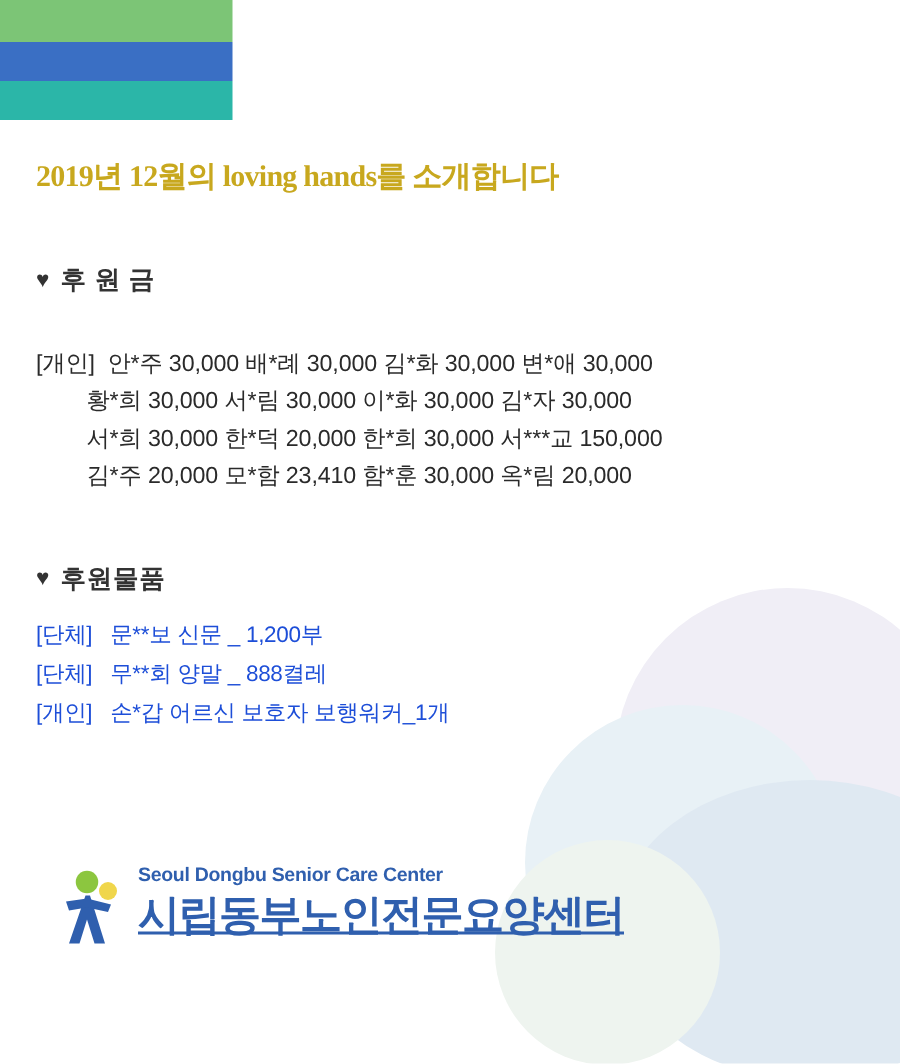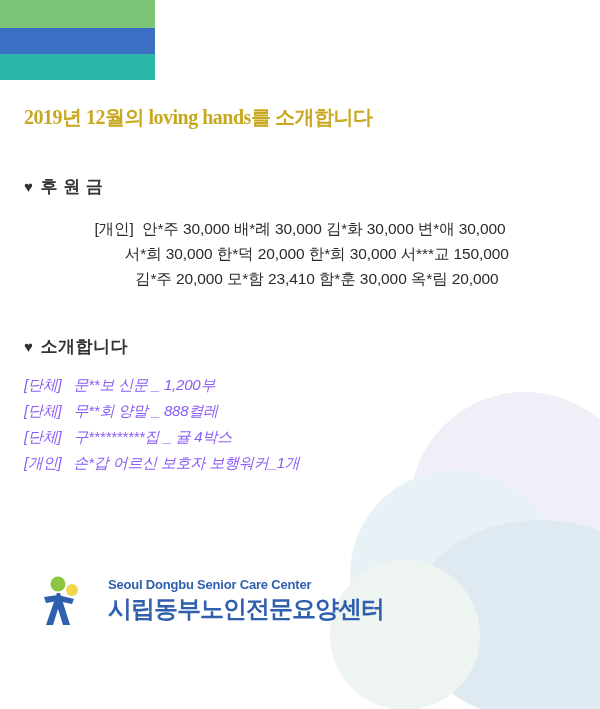--- a/index.html
+++ b/index.html
@@ -96,74 +96,73 @@
     gap: 7px;
     letter-spacing: 0.5px;
   }
   .heart {
     color: #333333;
     font-size: 15px;
     line-height: 1;
   }
 
   .lines {
-    margin-top: 18px;
-    text-align: center;
+    margin-top: 32px;
   }
   .line {
     font-size: 15.5px;
     color: #2a2a2a;
     line-height: 1.62;
     white-space: pre;
     letter-spacing: -0.1px;
   }
 
   .goods {
     margin-top: 14px;
   }
   .goods-row {
     font-size: 15px;
-    color: #8b5cf6;
+    color: #1d4ed8;
     line-height: 1.72;
     white-space: pre;
     letter-spacing: -0.2px;
-    font-style: italic;
   }
 
   
   .logo-block {
     position: absolute;
     left: 36px;
     top: 575px;
     z-index: 4;
     display: flex;
     align-items: flex-end;
-    gap: 24px;
+    gap: 8px;
   }
   .logo-mark {
     position: relative;
     width: 48px;
     height: 52px;
     flex: 0 0 48px;
   }
   .logo-text {
     padding-bottom: 2px;
   }
   .logo-en {
     font-size: 13px;
     font-weight: bold;
     color: #2f5fae;
     letter-spacing: -0.2px;
     margin-bottom: 1px;
   }
   .logo-kr {
-    font-size: 24px;
+    font-size: 28px;
     font-weight: bold;
     color: #2f5fae;
     letter-spacing: -1px;
+    text-decoration: underline;
   }
 </style>
 </head>
 <body>
 
 <div class="top-bars">
   <div class="bar bar-green"></div>
   <div class="bar bar-blue"></div>
   <div class="bar bar-teal"></div>
 </div>
@@ -177,34 +176,34 @@
 
   <h1 class="headline">2019년 12월의 loving hands를 소개합니다</h1>
 
   <div class="section">
     <div class="section-heading">
       <span class="heart">♥</span>
       <span>후 원 금</span>
     </div>
     <div class="lines">
       <div class="line">[개인]  안*주 30,000 배*례 30,000 김*화 30,000 변*애 30,000</div>
+      <div class="line">        황*희 30,000 서*림 30,000 이*화 30,000 김*자 30,000</div>
       <div class="line">        서*희 30,000 한*덕 20,000 한*희 30,000 서***교 150,000</div>
       <div class="line">        김*주 20,000 모*함 23,410 함*훈 30,000 옥*림 20,000</div>
     </div>
   </div>
 
   <div class="section">
     <div class="section-heading">
       <span class="heart">♥</span>
-      <span>소개합니다</span>
+      <span>후원물품</span>
     </div>
     <div class="goods">
       <div class="goods-row">[단체]   문**보 신문 _ 1,200부</div>
       <div class="goods-row">[단체]   무**회 양말 _ 888켤레</div>
-      <div class="goods-row">[단체]   구**********집 _ 귤 4박스</div>
       <div class="goods-row">[개인]   손*갑 어르신 보호자 보행워커_1개</div>
     </div>
   </div>
 
 </div>
 
 <div class="logo-block">
   <div class="logo-mark">
     <svg width="48" height="52" viewBox="0 0 48 52" xmlns="http://www.w3.org/2000/svg">
       <circle cx="22" cy="9" r="7.5" fill="#8cc63f"></circle>

